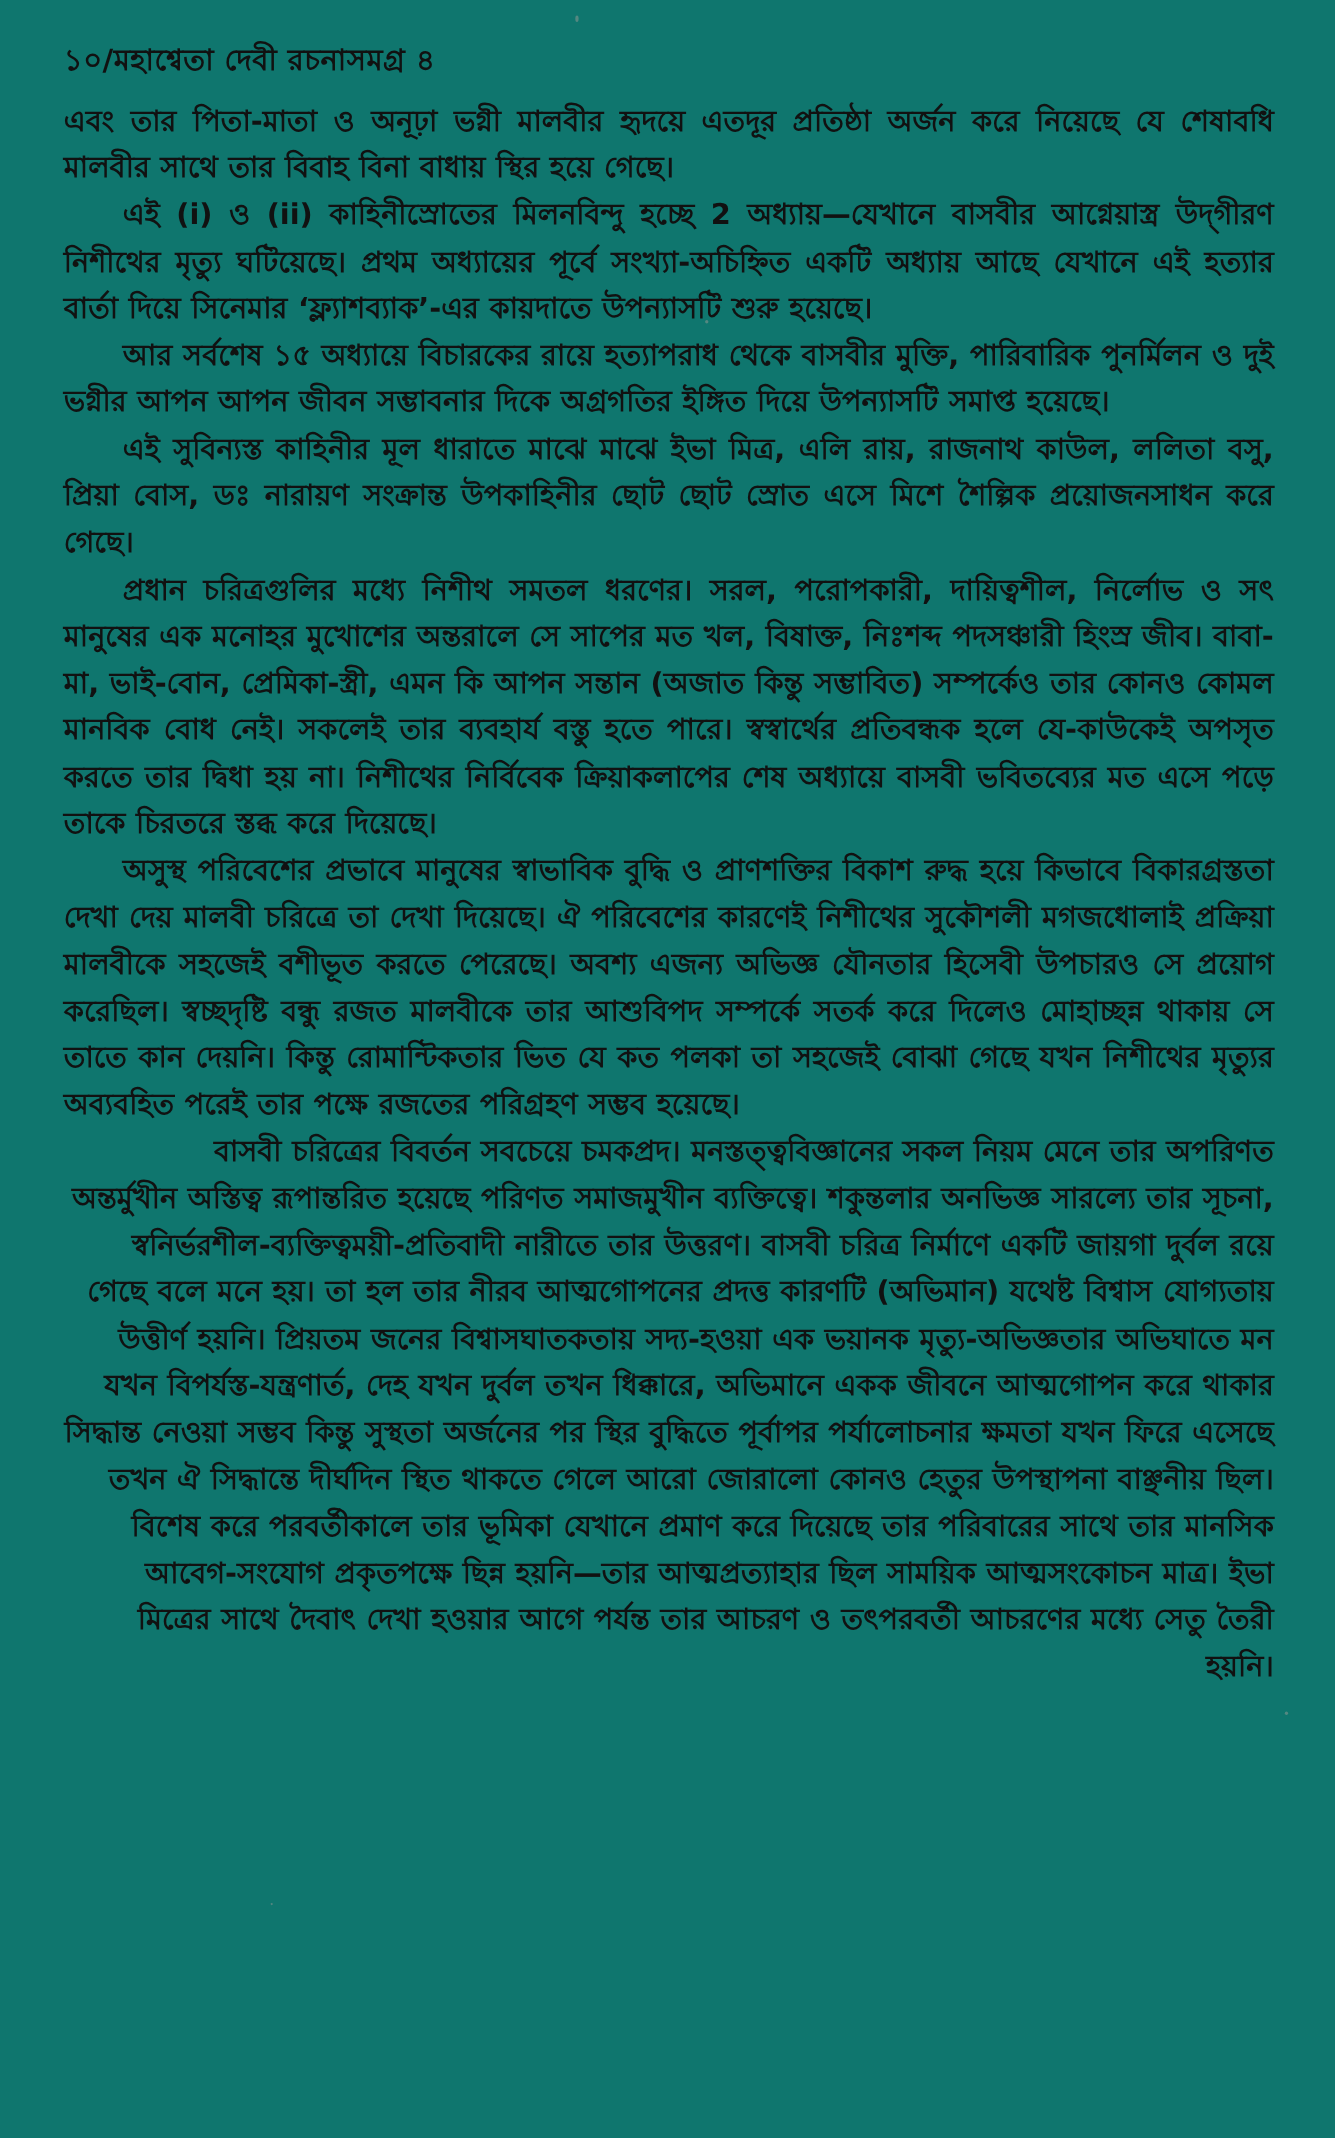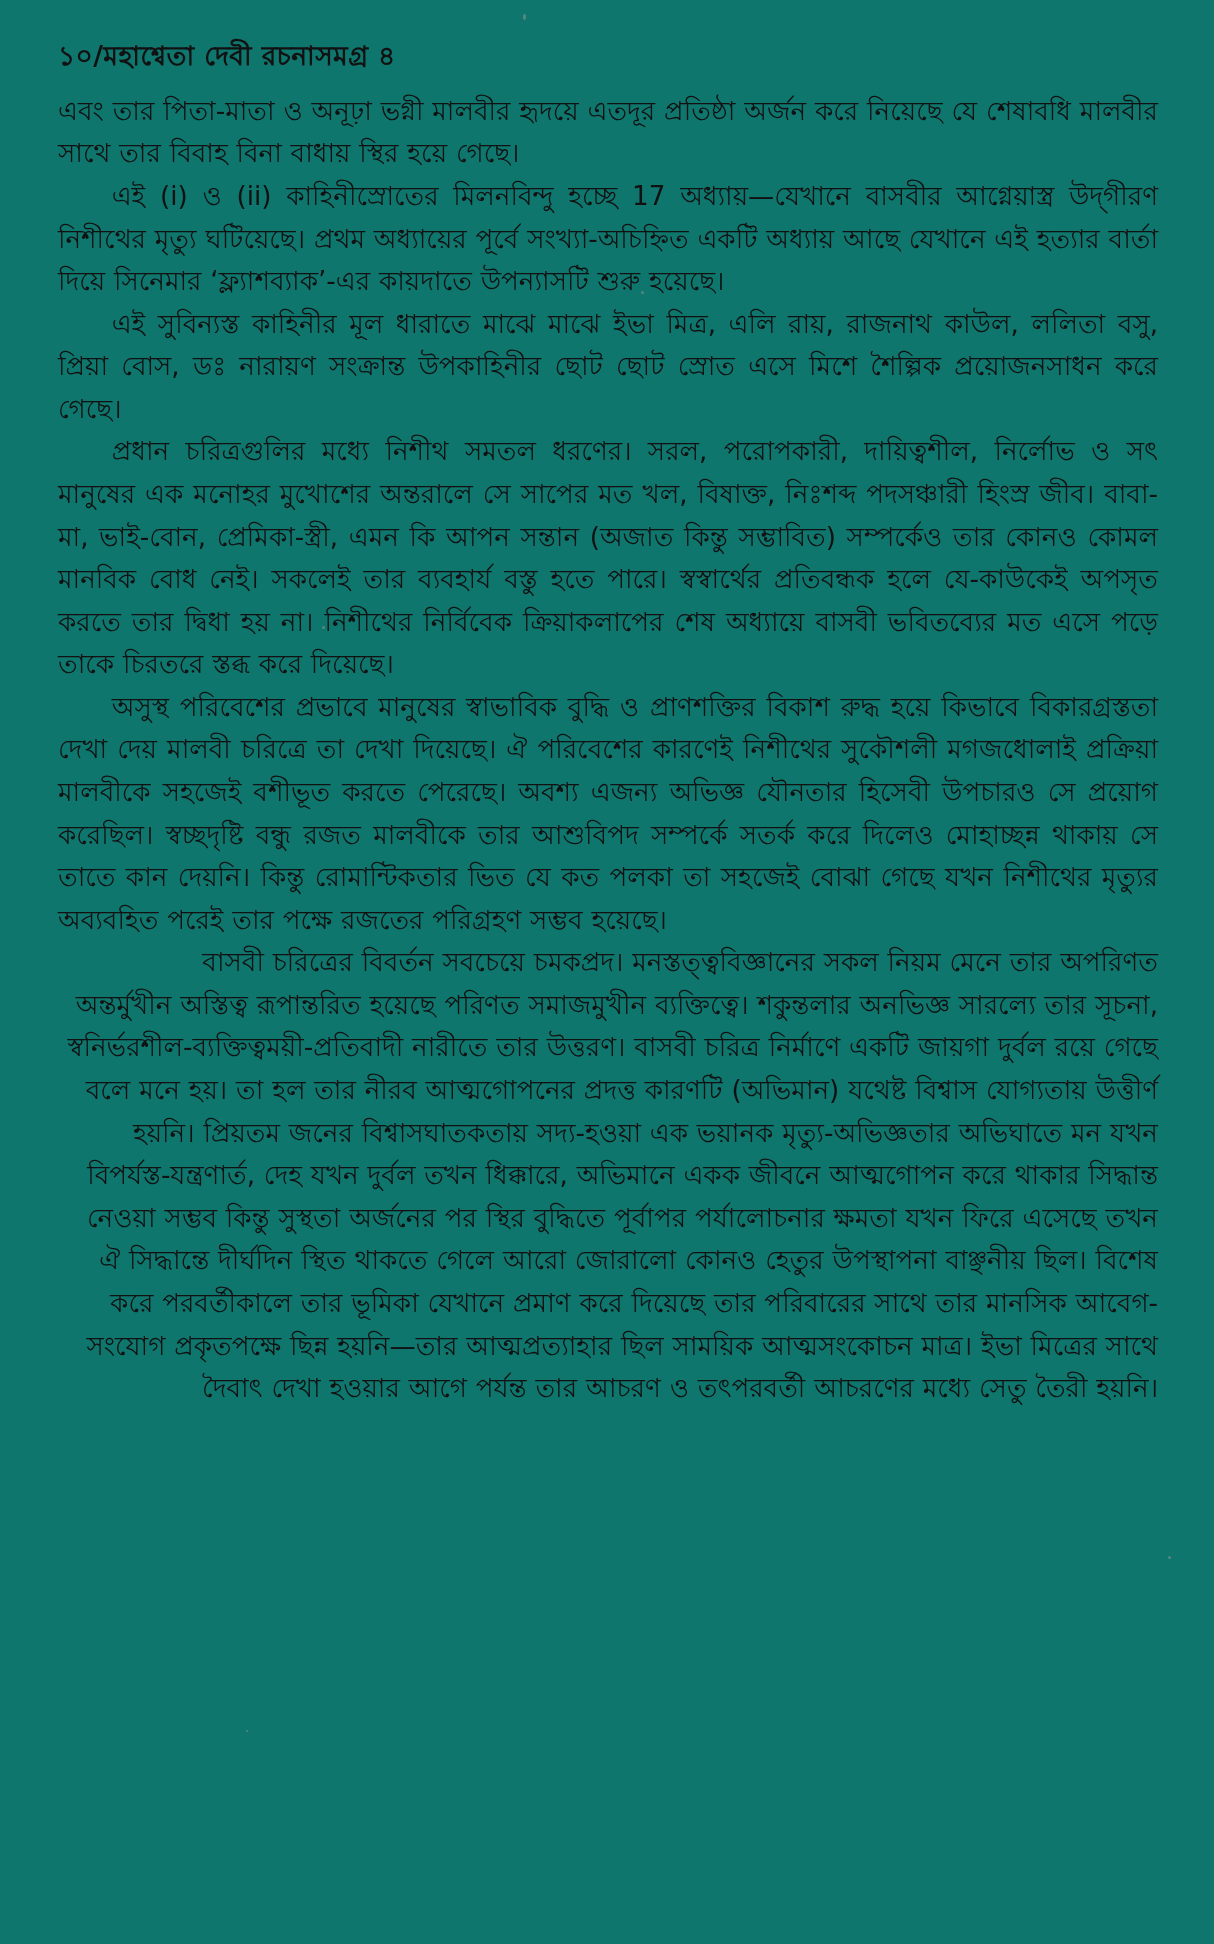--- a/index.html
+++ b/index.html
@@ -32,21 +32,21 @@
   .running-head {
     font-size: 26.5px;
     font-weight: 700;
     letter-spacing: 0.4px;
     line-height: 1.35;
     margin: 0 0 16px 0;
     white-space: nowrap;
   }
   .body-text {
     font-size: 26.2px;
-    font-weight: 400;
+    font-weight: 700;
     line-height: 1.625;
     text-align: justify;
     text-justify: inter-word;
     word-spacing: 0.5px;
     margin: 0;
   }
   .body-text p {
     margin: 0;
     text-indent: 2.05em;
     text-align: justify;
@@ -75,21 +75,22 @@
   <span class="speck" style="left:905px;top:1094px;width:2px;height:2px;"></span>
   <span class="speck" style="left:1168px;top:1556px;width:3px;height:3px;"></span>
   <span class="speck" style="left:246px;top:1730px;width:2px;height:2px;"></span>
 
   <div class="page-inner">
 
     <div class="running-head">১০/মহাশ্বেতা দেবী রচনাসমগ্র ৪</div>
 
     <div class="body-text">
       <p class="no-indent">এবং তার পিতা-মাতা ও অনূঢ়া ভগ্নী মালবীর হৃদয়ে এতদূর প্রতিষ্ঠা অর্জন করে নিয়েছে যে শেষাবধি মালবীর সাথে তার বিবাহ বিনা বাধায় স্থির হয়ে গেছে।</p>
-      <p>এই (i) ও (ii) কাহিনীস্রোতের মিলনবিন্দু হচ্ছে 17 অধ্যায়—যেখানে বাসবীর আগ্নেয়াস্ত্র উদ্‌গীরণ নিশীথের মৃত্যু ঘটিয়েছে। প্রথম অধ্যায়ের পূর্বে সংখ্যা-অচিহ্নিত একটি অধ্যায় আছে যেখানে এই হত্যার বার্তা দিয়ে সিনেমার ‘ফ্ল্যাশব্যাক’-এর কায়দাতে উপন্যাসটি শুরু হয়েছে।</p>
+      <p>এই (i) ও (ii) কাহিনীস্রোতের মিলনবিন্দু হচ্ছে 2 অধ্যায়—যেখানে বাসবীর আগ্নেয়াস্ত্র উদ্‌গীরণ নিশীথের মৃত্যু ঘটিয়েছে। প্রথম অধ্যায়ের পূর্বে সংখ্যা-অচিহ্নিত একটি অধ্যায় আছে যেখানে এই হত্যার বার্তা দিয়ে সিনেমার ‘ফ্ল্যাশব্যাক’-এর কায়দাতে উপন্যাসটি শুরু হয়েছে।</p>
+      <p>আর সর্বশেষ ১৫ অধ্যায়ে বিচারকের রায়ে হত্যাপরাধ থেকে বাসবীর মুক্তি, পারিবারিক পুনর্মিলন ও দুই ভগ্নীর আপন আপন জীবন সম্ভাবনার দিকে অগ্রগতির ইঙ্গিত দিয়ে উপন্যাসটি সমাপ্ত হয়েছে।</p>
       <p>এই সুবিন্যস্ত কাহিনীর মূল ধারাতে মাঝে মাঝে ইভা মিত্র, এলি রায়, রাজনাথ কাউল, ললিতা বসু, প্রিয়া বোস, ডঃ নারায়ণ সংক্রান্ত উপকাহিনীর ছোট ছোট স্রোত এসে মিশে শৈল্পিক প্রয়োজনসাধন করে গেছে।</p>
       <p>প্রধান চরিত্রগুলির মধ্যে নিশীথ সমতল ধরণের। সরল, পরোপকারী, দায়িত্বশীল, নির্লোভ ও সৎ মানুষের এক মনোহর মুখোশের অন্তরালে সে সাপের মত খল, বিষাক্ত, নিঃশব্দ পদসঞ্চারী হিংস্র জীব। বাবা-মা, ভাই-বোন, প্রেমিকা-স্ত্রী, এমন কি আপন সন্তান (অজাত কিন্তু সম্ভাবিত) সম্পর্কেও তার কোনও কোমল মানবিক বোধ নেই। সকলেই তার ব্যবহার্য বস্তু হতে পারে। স্বস্বার্থের প্রতিবন্ধক হলে যে-কাউকেই অপসৃত করতে তার দ্বিধা হয় না। নিশীথের নির্বিবেক ক্রিয়াকলাপের শেষ অধ্যায়ে বাসবী ভবিতব্যের মত এসে পড়ে তাকে চিরতরে স্তব্ধ করে দিয়েছে।</p>
       <p>অসুস্থ পরিবেশের প্রভাবে মানুষের স্বাভাবিক বুদ্ধি ও প্রাণশক্তির বিকাশ রুদ্ধ হয়ে কিভাবে বিকারগ্রস্ততা দেখা দেয় মালবী চরিত্রে তা দেখা দিয়েছে। ঐ পরিবেশের কারণেই নিশীথের সুকৌশলী মগজধোলাই প্রক্রিয়া মালবীকে সহজেই বশীভূত করতে পেরেছে। অবশ্য এজন্য অভিজ্ঞ যৌনতার হিসেবী উপচারও সে প্রয়োগ করেছিল। স্বচ্ছদৃষ্টি বন্ধু রজত মালবীকে তার আশুবিপদ সম্পর্কে সতর্ক করে দিলেও মোহাচ্ছন্ন থাকায় সে তাতে কান দেয়নি। কিন্তু রোমান্টিকতার ভিত যে কত পলকা তা সহজেই বোঝা গেছে যখন নিশীথের মৃত্যুর অব্যবহিত পরেই তার পক্ষে রজতের পরিগ্রহণ সম্ভব হয়েছে।</p>
       <p>বাসবী চরিত্রের বিবর্তন সবচেয়ে চমকপ্রদ। মনস্তত্ত্ববিজ্ঞানের সকল নিয়ম মেনে তার অপরিণত অন্তর্মুখীন অস্তিত্ব রূপান্তরিত হয়েছে পরিণত সমাজমুখীন ব্যক্তিত্বে। শকুন্তলার অনভিজ্ঞ সারল্যে তার সূচনা, স্বনির্ভরশীল-ব্যক্তিত্বময়ী-প্রতিবাদী নারীতে তার উত্তরণ। বাসবী চরিত্র নির্মাণে একটি জায়গা দুর্বল রয়ে গেছে বলে মনে হয়। তা হল তার নীরব আত্মগোপনের প্রদত্ত কারণটি (অভিমান) যথেষ্ট বিশ্বাস যোগ্যতায় উত্তীর্ণ হয়নি। প্রিয়তম জনের বিশ্বাসঘাতকতায় সদ্য-হওয়া এক ভয়ানক মৃত্যু-অভিজ্ঞতার অভিঘাতে   মন যখন বিপর্যস্ত-যন্ত্রণার্ত, দেহ যখন দুর্বল তখন ধিক্কারে, অভিমানে একক জীবনে আত্মগোপন করে থাকার সিদ্ধান্ত নেওয়া সম্ভব কিন্তু সুস্থতা অর্জনের পর স্থির বুদ্ধিতে পূর্বাপর পর্যালোচনার ক্ষমতা যখন ফিরে এসেছে তখন ঐ সিদ্ধান্তে দীর্ঘদিন স্থিত থাকতে গেলে আরো জোরালো কোনও হেতুর উপস্থাপনা বাঞ্ছনীয় ছিল। বিশেষ করে পরবর্তীকালে তার ভূমিকা যেখানে প্রমাণ করে দিয়েছে তার পরিবারের সাথে তার মানসিক আবেগ-সংযোগ প্রকৃতপক্ষে ছিন্ন হয়নি—তার আত্মপ্রত্যাহার ছিল সাময়িক আত্মসংকোচন মাত্র। ইভা মিত্রের সাথে দৈবাৎ দেখা হওয়ার আগে পর্যন্ত তার আচরণ ও তৎপরবর্তী আচরণের মধ্যে সেতু তৈরী হয়নি।</p>
     </div>
 
   </div>
 </div>
 
 </body></html>

